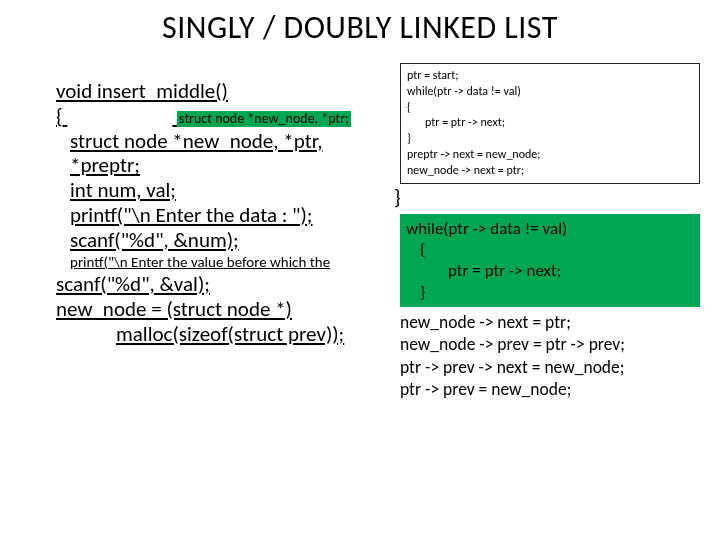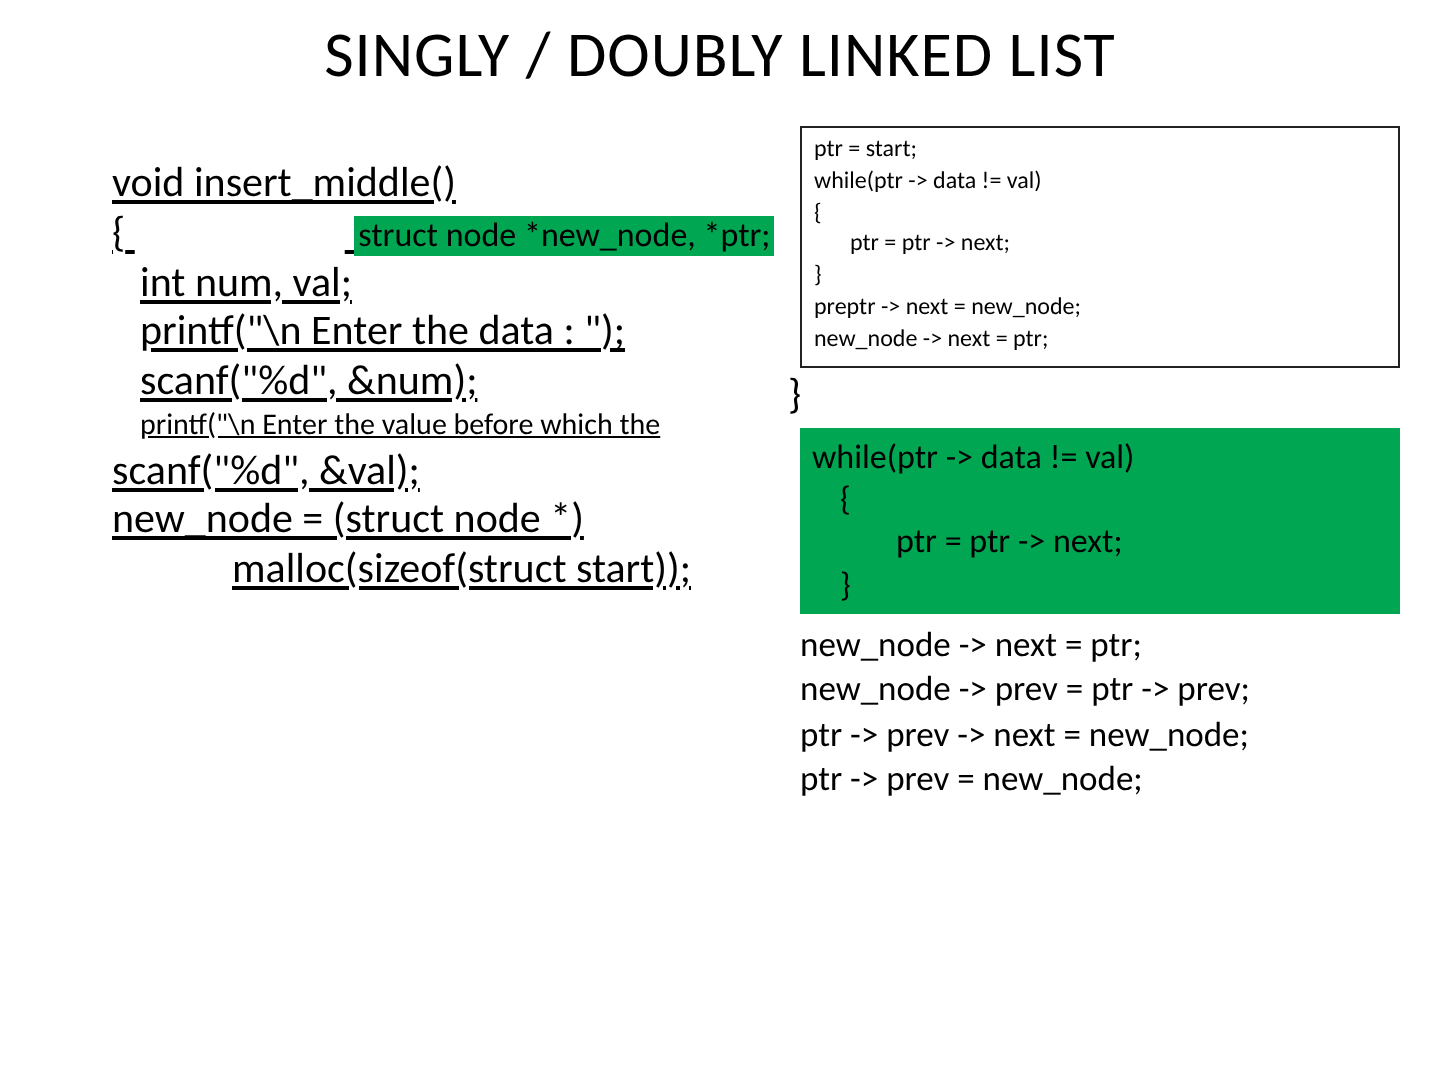--- a/index.html
+++ b/index.html
@@ -39,21 +39,21 @@
   }
   .fn {
     font-size: 21px;
     line-height: 1.18;
   }
   .sm {
     font-size: 15px;
     line-height: 1.18;
   }
   .xs {
-    font-size: 17px;
+    font-size: 14px;
     line-height: 1.18;
   }
   .grn {
     background: #00a651;
     color: #000;
     display: inline-block;
   }
   .grnbox {
     background: #00a651;
     color: #000;
@@ -86,27 +86,28 @@
 
 <div class="content">
 
   <div class="leftcol">
     <div class="fn">void insert_middle()</div>
     <div class="fn">
       <span>{</span>
       <span style="display:inline-block;width:105px"></span>
       <span class="grn xs" style="padding:0 2px">struct node *new_node, *ptr;</span>
     </div>
+    <div class="fn" style="padding-left:14px">struct node *new_node, *ptr, *preptr;</div>
     <div class="fn" style="padding-left:14px">int num, val;</div>
     <div class="fn" style="padding-left:14px">printf("\n Enter the data : ");</div>
     <div class="fn" style="padding-left:14px">scanf("%d", &amp;num);</div>
     <div class="sm" style="padding-left:14px;margin-top:2px">printf("\n Enter the value before which the</div>
     <div class="fn" style="padding-left:0px">scanf("%d", &amp;val);</div>
     <div class="fn" style="padding-left:0px">new_node = (struct node *)</div>
-    <div class="fn" style="padding-left:60px">malloc(sizeof(struct start));</div>
+    <div class="fn" style="padding-left:60px">malloc(sizeof(struct prev));</div>
   </div>
 
   <div class="rightcol">
 
     <div class="box">
       <div>ptr = start;</div>
       <div>while(ptr -&gt; data != val)</div>
       <div>{</div>
       <div style="padding-left:18px">ptr = ptr -&gt; next;</div>
       <div>}</div>

